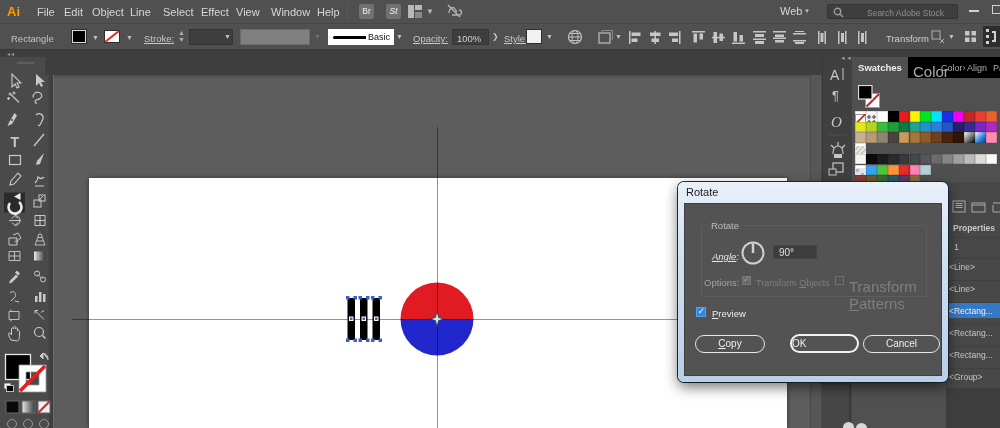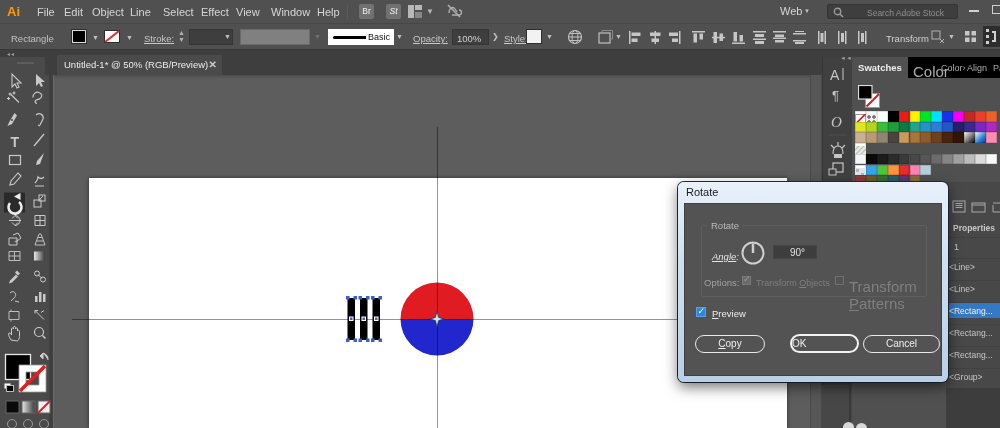--- a/index.html
+++ b/index.html
@@ -165,24 +165,20 @@
             <rect x="3" y="9" width="3" height="3"></rect>
             <rect x="3" y="15" width="3" height="3"></rect>
             <path d="M9 5 h4 v11 h-4 v-2 h2 v-7 h-2 z"></path>
           </g>
         </svg>
     </div>
   </div>
 
   <div class="abs" id="tabstrip" style="left:0;top:50px;width:822px;height:25px;background:#3e3e3e;">
     <div class="abs" style="left:6px;top:1px;color:#9a9a9a;font-size:5px;letter-spacing:-1px;">◄◄</div>
-    <div class="abs" style="left:57px;top:5px;width:165px;height:20px;background:#4a4a4a;">
-      <span style="position:absolute;left:7px;top:4px;color:#ececec;font-size:9.5px;white-space:nowrap;">Untitled-1* @ 50% (RGB/Preview)</span>
-      <span style="position:absolute;right:5px;top:4px;color:#cccccc;font-size:10px;font-weight:bold;">✕</span>
-    </div>
   </div>
   <div class="abs" style="left:0;top:57px;width:49px;height:18px;background:#4a4a4a;border-right:4px solid #3f3f3f;">
     <div class="abs" style="left:17px;top:5px;width:17px;height:2px;background:#5e5e5e;"></div>
   </div>
   <div class="abs" style="left:822px;top:50px;width:178px;height:7px;background:#3e3e3e;"></div>
 
   <div class="abs" id="tools" style="left:0;top:75px;width:53px;height:353px;background:#4a4a4a;border-right:4px solid #3f3f3f;">
     <svg width="53" height="353" id="toolsvg" style="overflow:visible">
         <path d="M12 -1 l0 13 l3 -3 l2 4 l2 -1 l-2 -4 l4 0 z" fill="none" stroke="#c9c9c9" stroke-width="1.1"></path>
         <path d="M36 -1 l0 12 l3 -3 l2 4 l2 -1 l-2 -4 l4 0 z" fill="#c9c9c9"></path>
@@ -461,21 +457,21 @@
     <div class="abs" style="left:8px;top:4px;color:#1a1a1a;font-size:11px;">Rotate</div>
     <div class="abs" style="left:6px;top:21px;width:258px;height:173px;background:#535353;border:1px solid #404040;">
 
       <div class="abs" style="left:16px;top:21px;width:226px;height:72px;border:1px solid #5e5e5e;border-radius:2px;"></div>
       <div class="abs" style="left:22px;top:16px;background:#535353;padding:0 4px;color:#bcbcbc;font-size:9.5px;">Rotate</div>
       <div class="abs" style="left:27px;top:47px;color:#e4e4e4;font-size:9.5px;font-style:italic;"><span style="text-decoration:underline">Angle</span>:</div>
       <svg class="abs" style="left:55px;top:36px;" width="26" height="26" viewBox="0 0 26 26">
           <circle cx="13" cy="13" r="10.5" fill="none" stroke="#cfcfcf" stroke-width="2"></circle>
           <line x1="13" y1="13" x2="13" y2="3.5" stroke="#cfcfcf" stroke-width="2.5"></line>
         </svg>
-      <div class="abs" style="left:88px;top:41px;width:44px;height:14px;background:#3d3d3d;border:1px solid #464646;color:#e0e0e0;font-size:10px;padding:1px 0 0 5px;text-align:center;">90°</div>
+      <div class="abs" style="left:88px;top:41px;width:44px;height:14px;background:#3d3d3d;border:1px solid #464646;color:#e0e0e0;font-size:10px;padding:1px 0 0 5px;">90°</div>
       <div class="abs" style="left:19px;top:73px;color:#a2a2a2;font-size:9.5px;">Options:</div>
       <div class="abs" style="left:57px;top:72px;width:9px;height:9px;background:#6a6a6a;border:1px solid #787878;">
           <span style="position:absolute;left:0px;top:-3px;color:#999;font-size:9px;">✓</span>
         </div>
       <div class="abs" style="left:71px;top:74px;color:#7f7f7f;font-size:9px;">Transform <span style="text-decoration:underline">O</span>bjects</div>
       <div class="abs" style="left:150px;top:72px;width:9px;height:9px;border:1px solid #707070;"></div>
       <div class="abs" style="left:164px;top:74px;color:#7f7f7f;font-size:15px;">Transform <span style="text-decoration:underline">P</span>atterns</div>
 
       <div class="abs" style="left:11px;top:103px;width:10px;height:10px;background:#2f86dd;border:1px solid #5aa0e8;">
           <span style="position:absolute;left:0.5px;top:-2.5px;color:#fff;font-size:9px;">✓</span>

